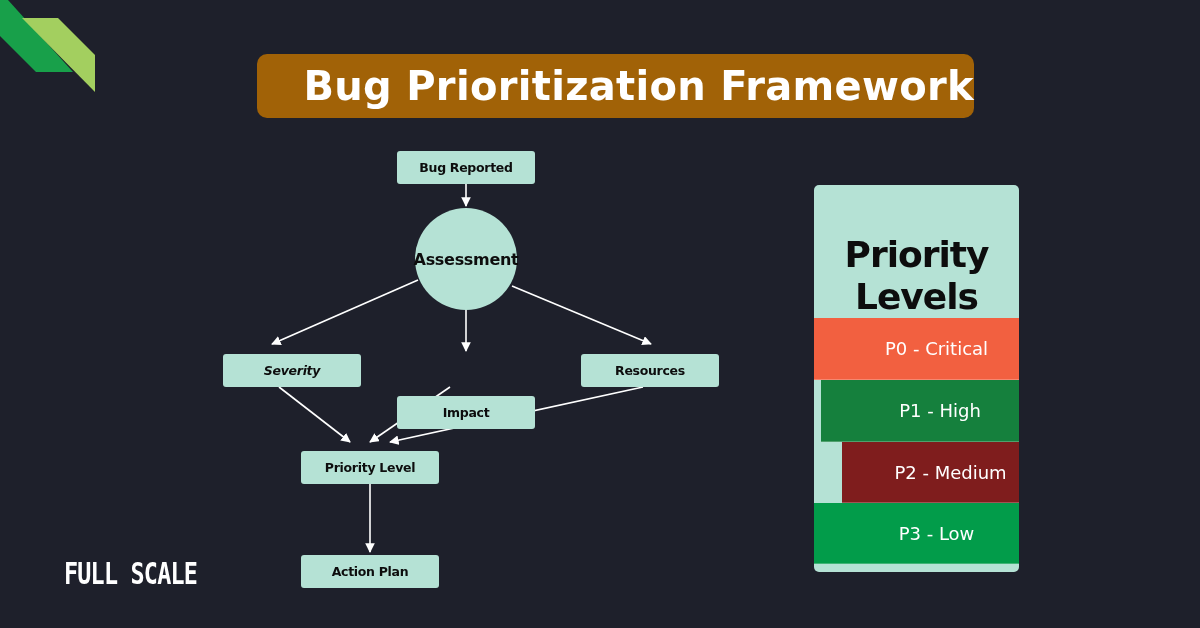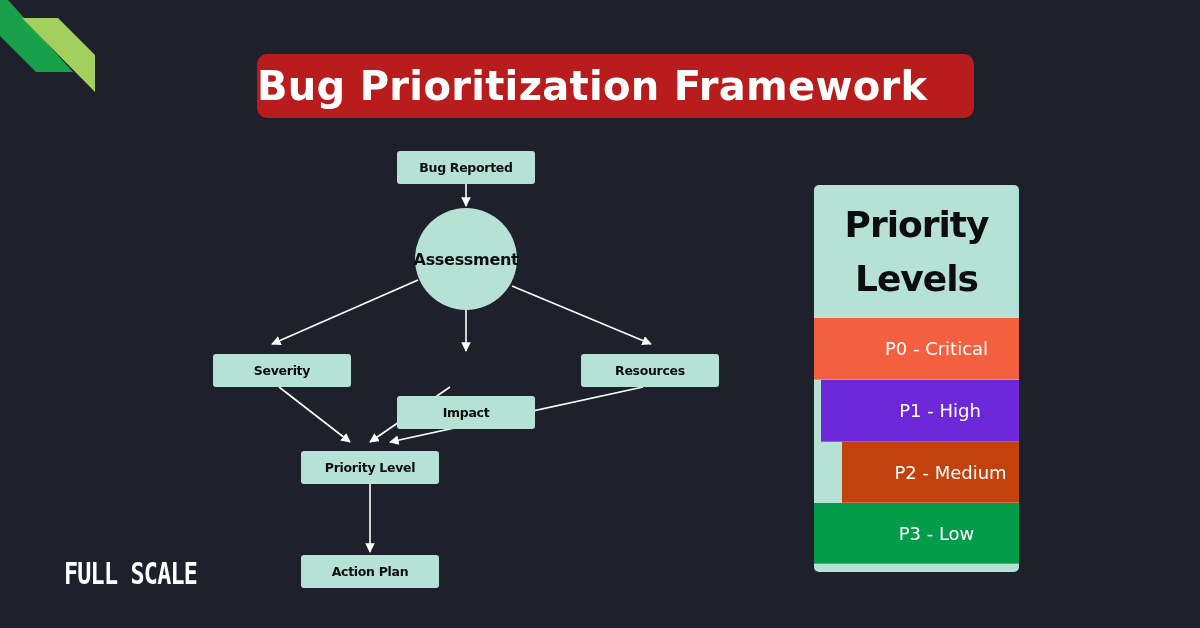--- a/index.html
+++ b/index.html
@@ -1,26 +1,26 @@
 <!DOCTYPE html>
 <html><head>
 <meta charset="utf-8">
 <style>
   * { box-sizing: border-box; margin: 0; padding: 0; }
   html, body { width: 1200px; height: 628px; overflow: hidden; background: #1e202b; }
   body { position: relative; font-family: "DejaVu Sans", sans-serif; }
   .corner { position: absolute; left: 0; top: 0; width: 100px; height: 100px; }
-  .title-wrap { position: absolute; left: 257px; top: 54px; width: 717px; height: 64px; background: #b91c1c; border-radius: 10px; display: flex; align-items: center; justify-content: flex-start; }
+  .title-wrap { position: absolute; left: 257px; top: 54px; width: 717px; height: 64px; background: #a16207; border-radius: 10px; display: flex; align-items: center; justify-content: flex-end; }
   .title { color: #ffffff; font-family: "DejaVu Sans", sans-serif; font-weight: bold; font-size: 40px; letter-spacing: 0.3px; white-space: nowrap; }
   .node { position: absolute; width: 138px; height: 33px; background: #b5e2d5; border-radius: 3px; display: flex; align-items: center; justify-content: center; color: #0d0d0d; font-weight: bold; font-size: 12.5px; letter-spacing: -0.3px; }
   .circle { position: absolute; left: 415px; top: 208px; width: 102px; height: 102px; border-radius: 50%; background: #b5e2d5; display: flex; align-items: center; justify-content: center; color: #0d0d0d; font-weight: bold; font-size: 16px; letter-spacing: -0.3px; }
   svg.edges { position: absolute; left: 0; top: 0; width: 1200px; height: 628px; }
   .logo { position: absolute; left: 64px; top: 556px; color: #ffffff; font-family: "DejaVu Sans Mono", monospace; font-weight: bold; font-size: 30px; letter-spacing: -1px; transform: scaleX(0.78); transform-origin: left center; white-space: nowrap; }
   .panel { position: absolute; left: 814px; top: 185px; width: 205px; height: 387px; background: #b5e2d5; border-radius: 5px; overflow: hidden; }
-  .panel-header { height: 133px; display: flex; align-items: center; justify-content: center; text-align: center; color: #0d0d0d; font-weight: bold; font-size: 36px; line-height: 54px; letter-spacing: -1px; }
+  .panel-header { height: 133px; display: flex; align-items: flex-end; justify-content: center; text-align: center; color: #0d0d0d; font-weight: bold; font-size: 36px; line-height: 42px; letter-spacing: -1px; }
   .level { height: 62px; display: flex; align-items: center; justify-content: center; color: #ffffff; font-size: 18px; border-bottom: 1px solid rgba(255,255,255,0.25); padding-left: 40px; }
 </style>
 </head>
 <body>
 
 <svg class="corner" viewBox="0 0 100 100">
   <polygon points="0,0 8,0 73,72 36,72 0,36" fill="#18a04a"></polygon>
   <polygon points="22,18 58,18 95,55 95,92" fill="#a3cf5f"></polygon>
 </svg>
 
@@ -41,29 +41,29 @@
     <line x1="512" y1="286" x2="651" y2="344" marker-end="url(#ah)"></line>
     <line x1="279" y1="387" x2="350" y2="442" marker-end="url(#ah)"></line>
     <line x1="450" y1="387" x2="370" y2="442" marker-end="url(#ah)"></line>
     <line x1="643" y1="387" x2="390" y2="442" marker-end="url(#ah)"></line>
     <line x1="370" y1="484" x2="370" y2="552" marker-end="url(#ah)"></line>
   </g>
 </svg>
 
 <div class="node" style="left:397px; top:151px;">Bug Reported</div>
 <div class="circle">Assessment</div>
-<div class="node" style="left:213px; top:354px;">Severity</div>
+<div class="node" style="left:223px; top:354px;font-style:italic;">Severity</div>
 <div class="node" style="left:397px; top:354px;margin-top:42px;">Impact</div>
 <div class="node" style="left:581px; top:354px;">Resources</div>
 <div class="node" style="left:301px; top:451px;">Priority Level</div>
 <div class="node" style="left:301px; top:555px;">Action Plan</div>
 
 <div class="panel">
   <div class="panel-header">
     <span style="display:block; width:150px;">Priority Levels</span>
   </div>
   <div class="level" style="background:#f26040;">P0 - Critical</div>
-  <div class="level" style="background:#6d28d9;margin-left:7px;">P1 - High</div>
-  <div class="level" style="background:#c2410c; height:61px;margin-left:28px;">P2 - Medium</div>
+  <div class="level" style="background:#15803d;margin-left:7px;">P1 - High</div>
+  <div class="level" style="background:#7f1d1d; height:61px;margin-left:28px;">P2 - Medium</div>
   <div class="level" style="background:#029c4a; height:61px;">P3 - Low</div>
 </div>
 
 <div class="logo">FULL SCALE</div>
 
 </body></html>

